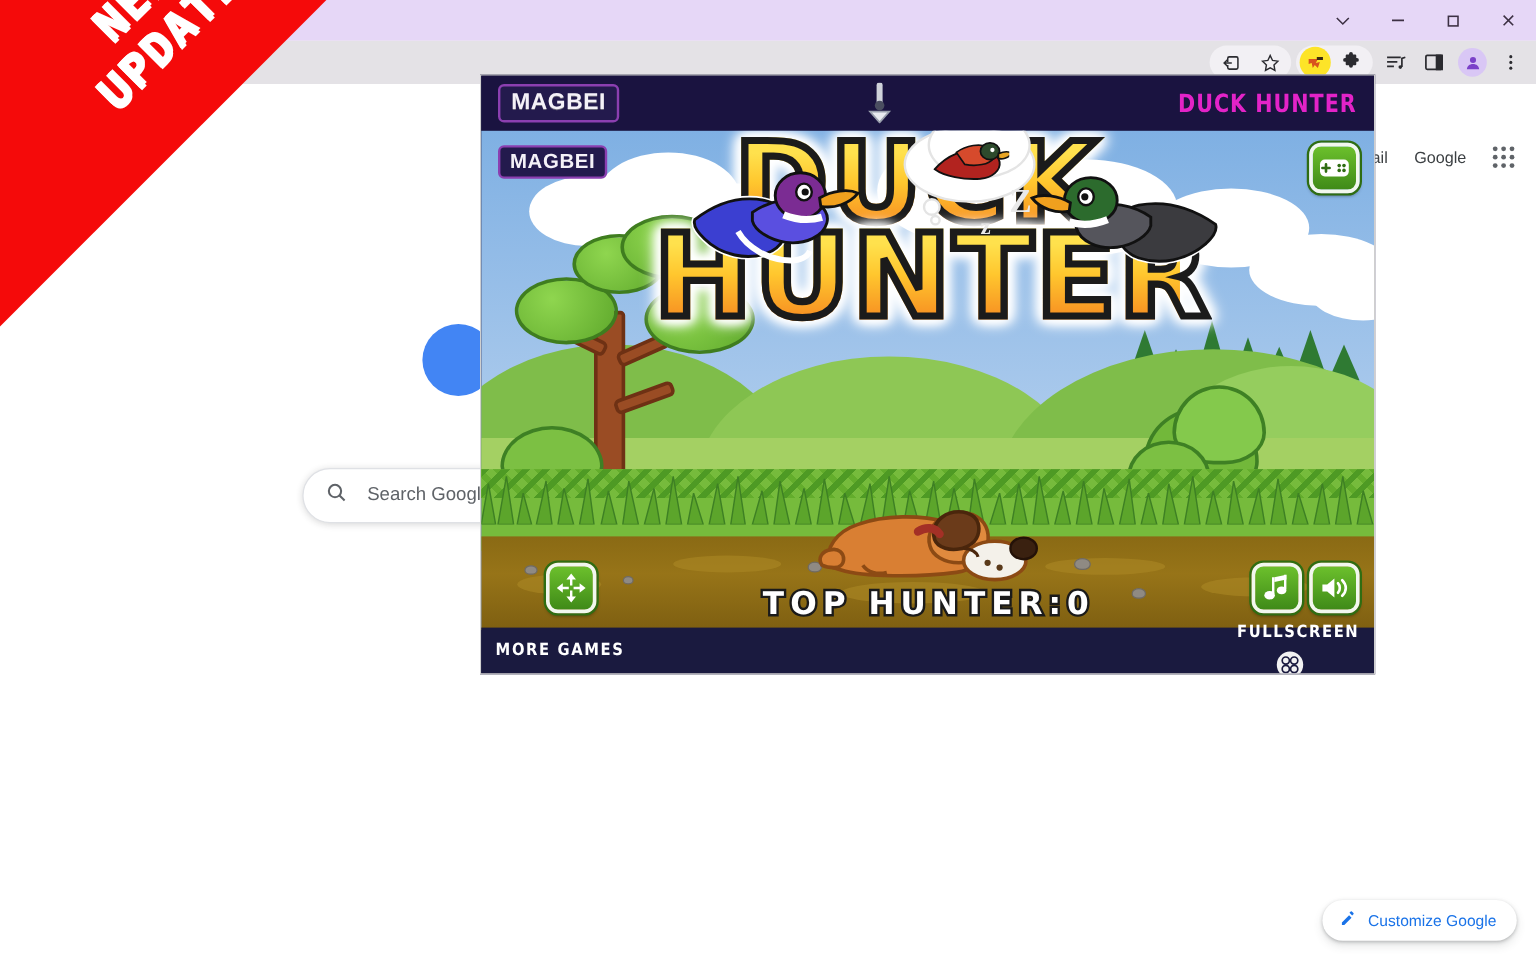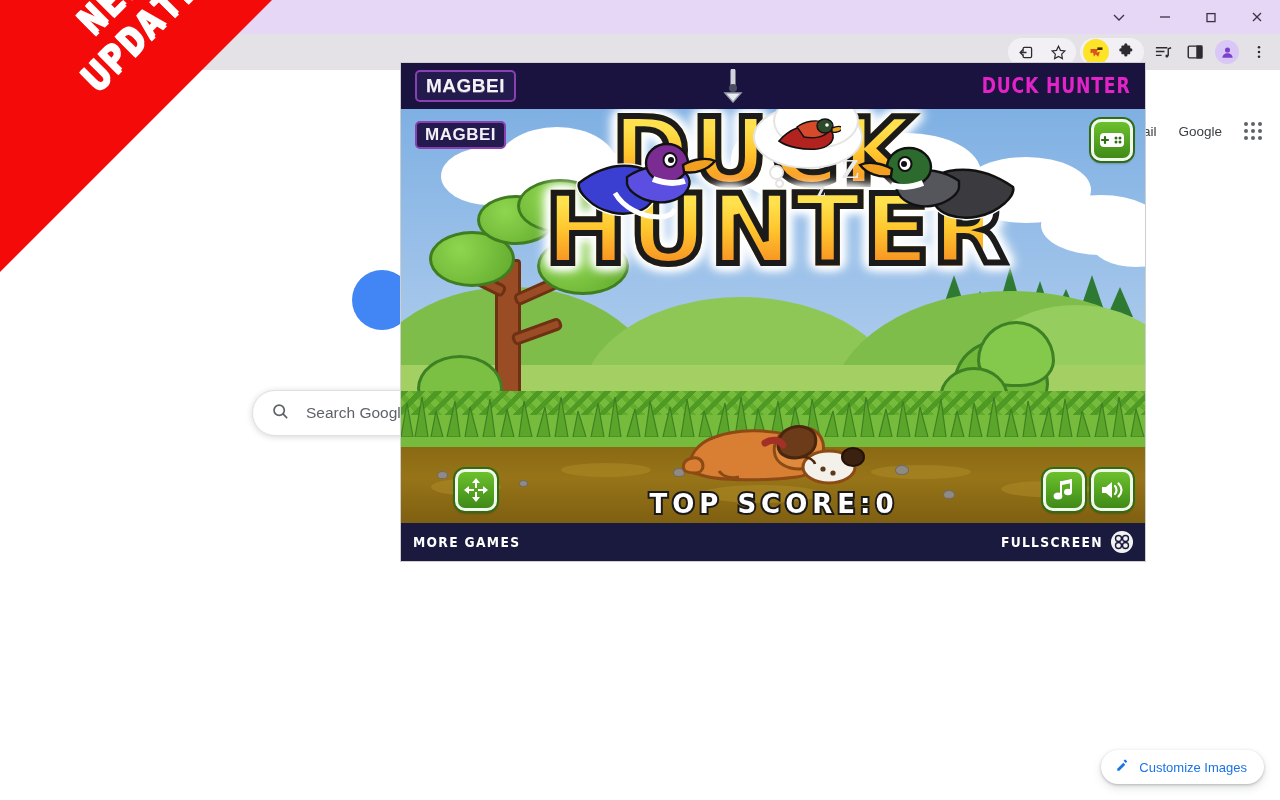--- a/index.html
+++ b/index.html
@@ -127,21 +127,21 @@
     background: #1a1a3f;
     display: flex; align-items: center; justify-content: space-between;
     padding: 0 12px;
   }
   .g-footer-label {
     font-family: "DejaVu Sans", sans-serif;
     font-weight: bold; font-size: 14px; letter-spacing: 1.5px;
     color: #ffffff;
     transform: scaleX(.88); transform-origin: left center;
   }
-  .fs-group { display: flex; align-items: center; gap: 8px; }
+  .fs-group { display: flex; align-items: center; gap: 8px; flex-direction: column; }
   .fs-group .g-footer-label { transform-origin: right center; }
   .fs-icon {
     width: 22px; height: 22px; border-radius: 50%;
     background: #f2f2f2; position: relative;
   }
 
   
   .scene {
     position: absolute; top: 46px; left: 0;
     width: 746px; height: 416px;
@@ -386,21 +386,21 @@
       </span>
       <span class="sb-text">Search Google</span>
     </div>
 
     <div class="customize-btn">
       <span>
         <svg width="15" height="15" viewBox="0 0 20 20" fill="#1a73e8">
           <path d="M3 14.3V17h2.7l8-8-2.7-2.7zM15.8 5.2a.9.9 0 000-1.3l-1.7-1.7a.9.9 0 00-1.3 0l-1.4 1.4 3 3z"></path>
         </svg>
       </span>
-      <span>Customize Images</span>
+      <span>Customize Google</span>
     </div>
   </div>
 
   <div id="game">
 
     <div class="g-header">
       <div class="magbei-logo">MAGBEI</div>
       <div class="down-arrow">
         <svg width="28" height="34" viewBox="0 0 28 34">
           <path d="M14 2v14" stroke="#cfd2da" stroke-width="5" stroke-linecap="round"></path>
@@ -530,21 +530,21 @@
         <path d="M108 22c8-6 20-6 27 0 5 5 5 14 0 20-7 8-22 9-30 3-6-5-5-17 3-23z" fill="#6b3b1a" stroke="#4a260c" stroke-width="3"></path>
         <ellipse cx="152" cy="58" rx="26" ry="16" fill="#f4f1ea" stroke="#8c4a14" stroke-width="3"></ellipse>
         <ellipse cx="176" cy="48" rx="11" ry="9" fill="#3a2110" stroke="#241208" stroke-width="2"></ellipse>
         <circle cx="146" cy="60" r="2.6" fill="#5a3a1a"></circle>
         <circle cx="156" cy="64" r="2.6" fill="#5a3a1a"></circle>
         <path d="M126 48c6 0 11 3 12 7" fill="none" stroke="#4a260c" stroke-width="2.6"></path>
         <path d="M88 34c6-4 14-4 18 2" fill="none" stroke="#a33026" stroke-width="7" stroke-linecap="round"></path>
         <path d="M42 62c4 6 12 8 20 6" fill="none" stroke="#8c4a14" stroke-width="3"></path>
       </svg>
 
-      <div class="score">TOP SCORE:0</div>
+      <div class="score">TOP HUNTER:0</div>
 
       <div class="watermark">MAGBEI</div>
 
       <div class="gbtn" style="right:14px;top:10px;">
         <svg width="26" height="20" viewBox="0 0 26 20">
           <rect x="1" y="3" width="24" height="14" rx="4" fill="#fff"></rect>
           <path d="M6 7v6M3 10h6" stroke="#2f6d12" stroke-width="2.2" stroke-linecap="round"></path>
           <circle cx="17" cy="8" r="1.5" fill="#2f6d12"></circle>
             <circle cx="21" cy="8" r="1.5" fill="#2f6d12"></circle>
           <circle cx="17" cy="12" r="1.5" fill="#2f6d12"></circle>

